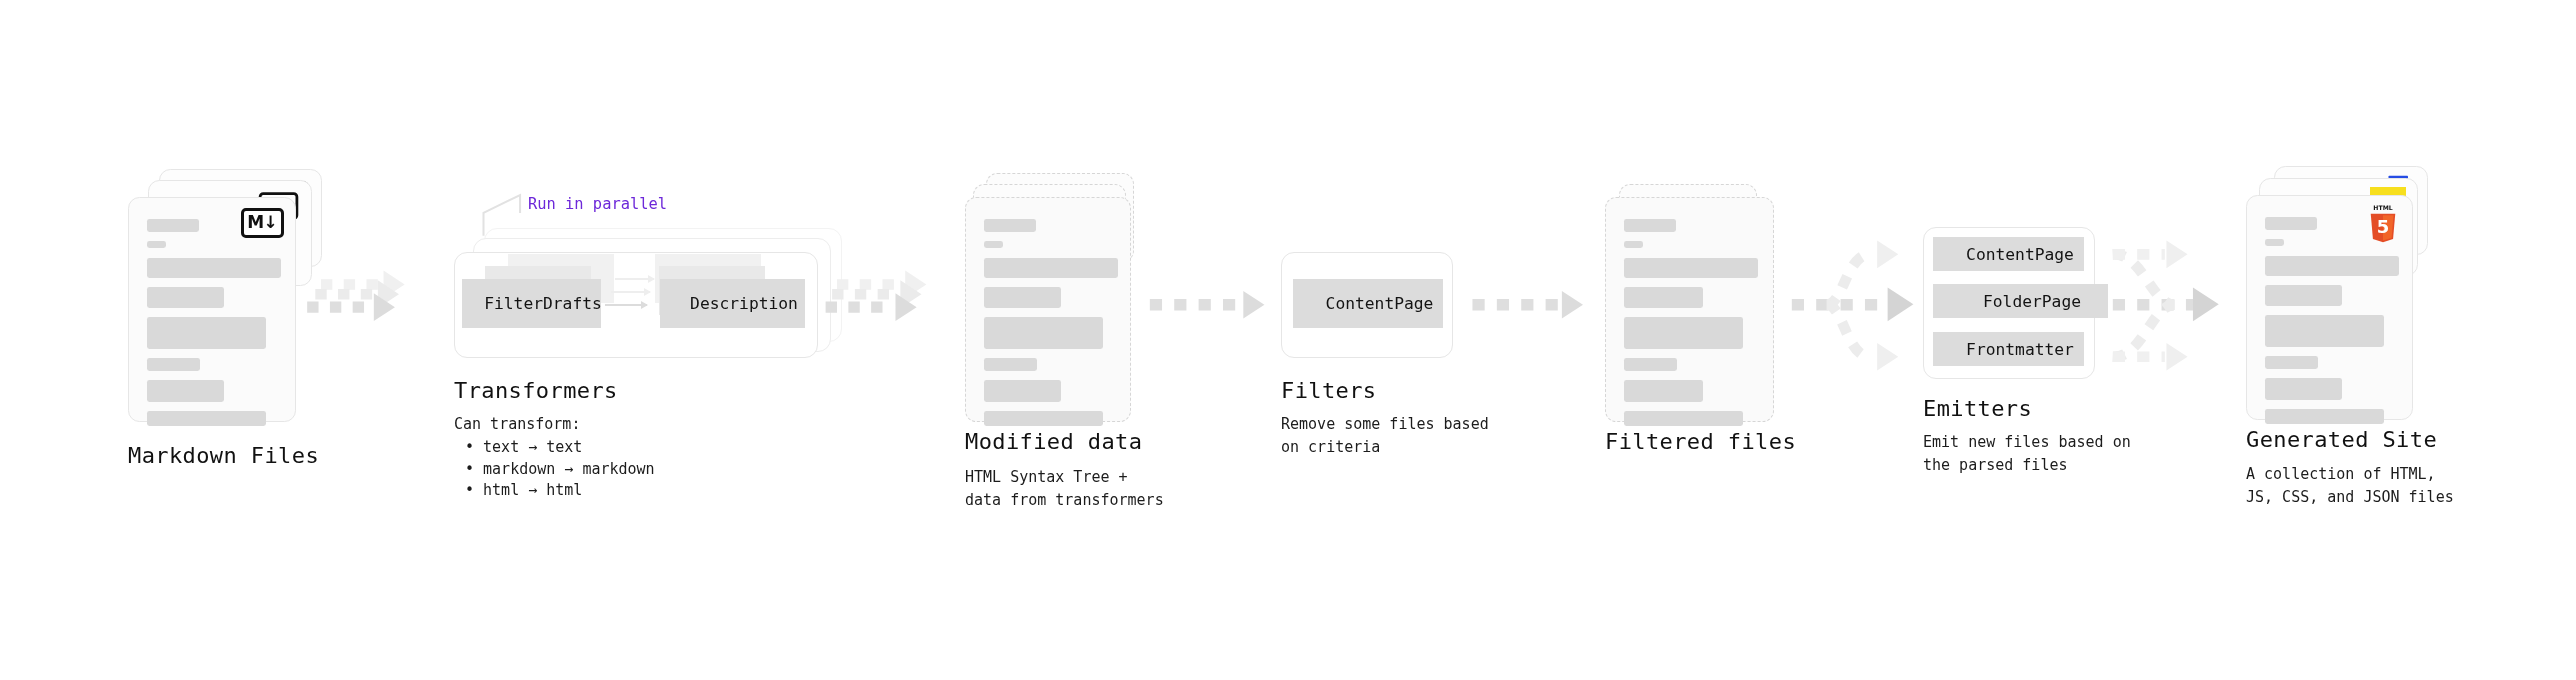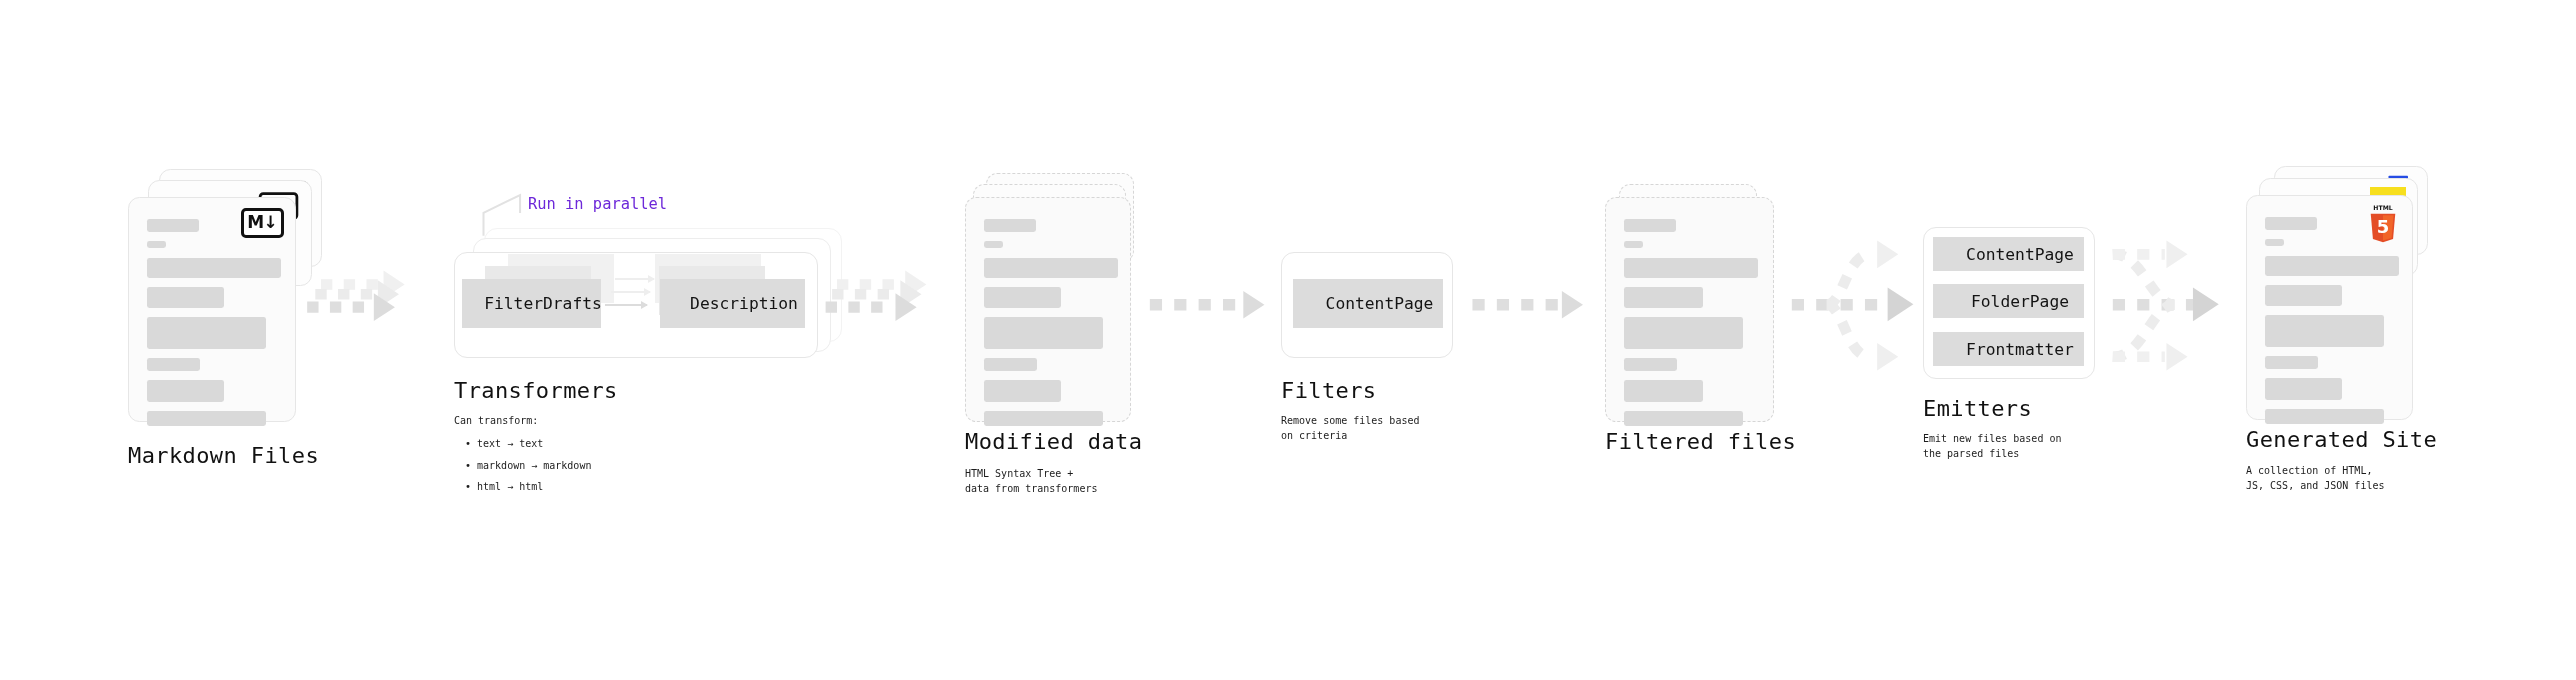--- a/index.html
+++ b/index.html
@@ -27,21 +27,21 @@
     font-family:"DejaVu Sans","Liberation Sans",sans-serif;
     font-weight:bold;font-size:17px;line-height:1;letter-spacing:-0.8px;color:#111;
   }
   .badge-md.small{transform:scale(.92);}
   .badge-html{position:absolute;right:11.4px;top:7.3px;width:36px;height:41px;}
   .badge-js{position:absolute;right:11.4px;top:8.1px;width:36px;height:18px;background:#f7df1e;}
   .badge-css{position:absolute;right:13px;top:7.3px;width:32.5px;height:18px;}
 
   
   .cap-title{position:absolute;font-size:22px;letter-spacing:0.4px;color:#111;white-space:pre;}
-  .cap-sub{position:absolute;font-size:10px;line-height:1.5;color:#1c1c1c;white-space:pre;}
+  .cap-sub{position:absolute;font-size:15px;line-height:1.5;color:#1c1c1c;white-space:pre;}
 
   
   .panel{
     position:absolute;border:1.6px solid #e6e6e6;border-radius:13px;
     background:#ffffff;box-sizing:border-box;
   }
   .panel.l2{border-color:#ededed;}
   .panel.l3{border-color:#f3f3f3;}
   .pill{
     position:absolute;background:#dcdcdc;border-radius:0;
@@ -159,21 +159,21 @@
         <div class="bar" style="width:79px;height:22px;"></div>
         <div class="bar" style="width:119px;height:14.6px;"></div>
       </div>
     </div>
     <div class="cap-title" style="left:1605px;top:429px;">Filtered files</div>
   </div>
 
   <div>
     <div class="panel" style="left:1923px;top:227px;width:172px;height:152px;"></div>
     <div class="pill" style="left:1933px;top:237px;width:151px;height:34px;">ContentPage</div>
-    <div class="pill" style="left:1933px;top:284px;width:151px;height:34px;">FolderPage</div>
+    <div class="pill" style="left:1933px;top:284px;width:175px;height:34px;">FolderPage</div>
     <div class="pill" style="left:1933px;top:332px;width:151px;height:34px;">Frontmatter</div>
     <div class="cap-title" style="left:1923px;top:396px;">Emitters</div>
     <div class="cap-sub" style="left:1923px;top:431px;">Emit new files based on
 the parsed files</div>
   </div>
 
   <div>
     <div class="card ghost" style="left:2274px;top:166px;width:154px;height:89px;">
       <div class="badge-css">
         <svg width="32.5" height="18" viewBox="0 0 40 22">

